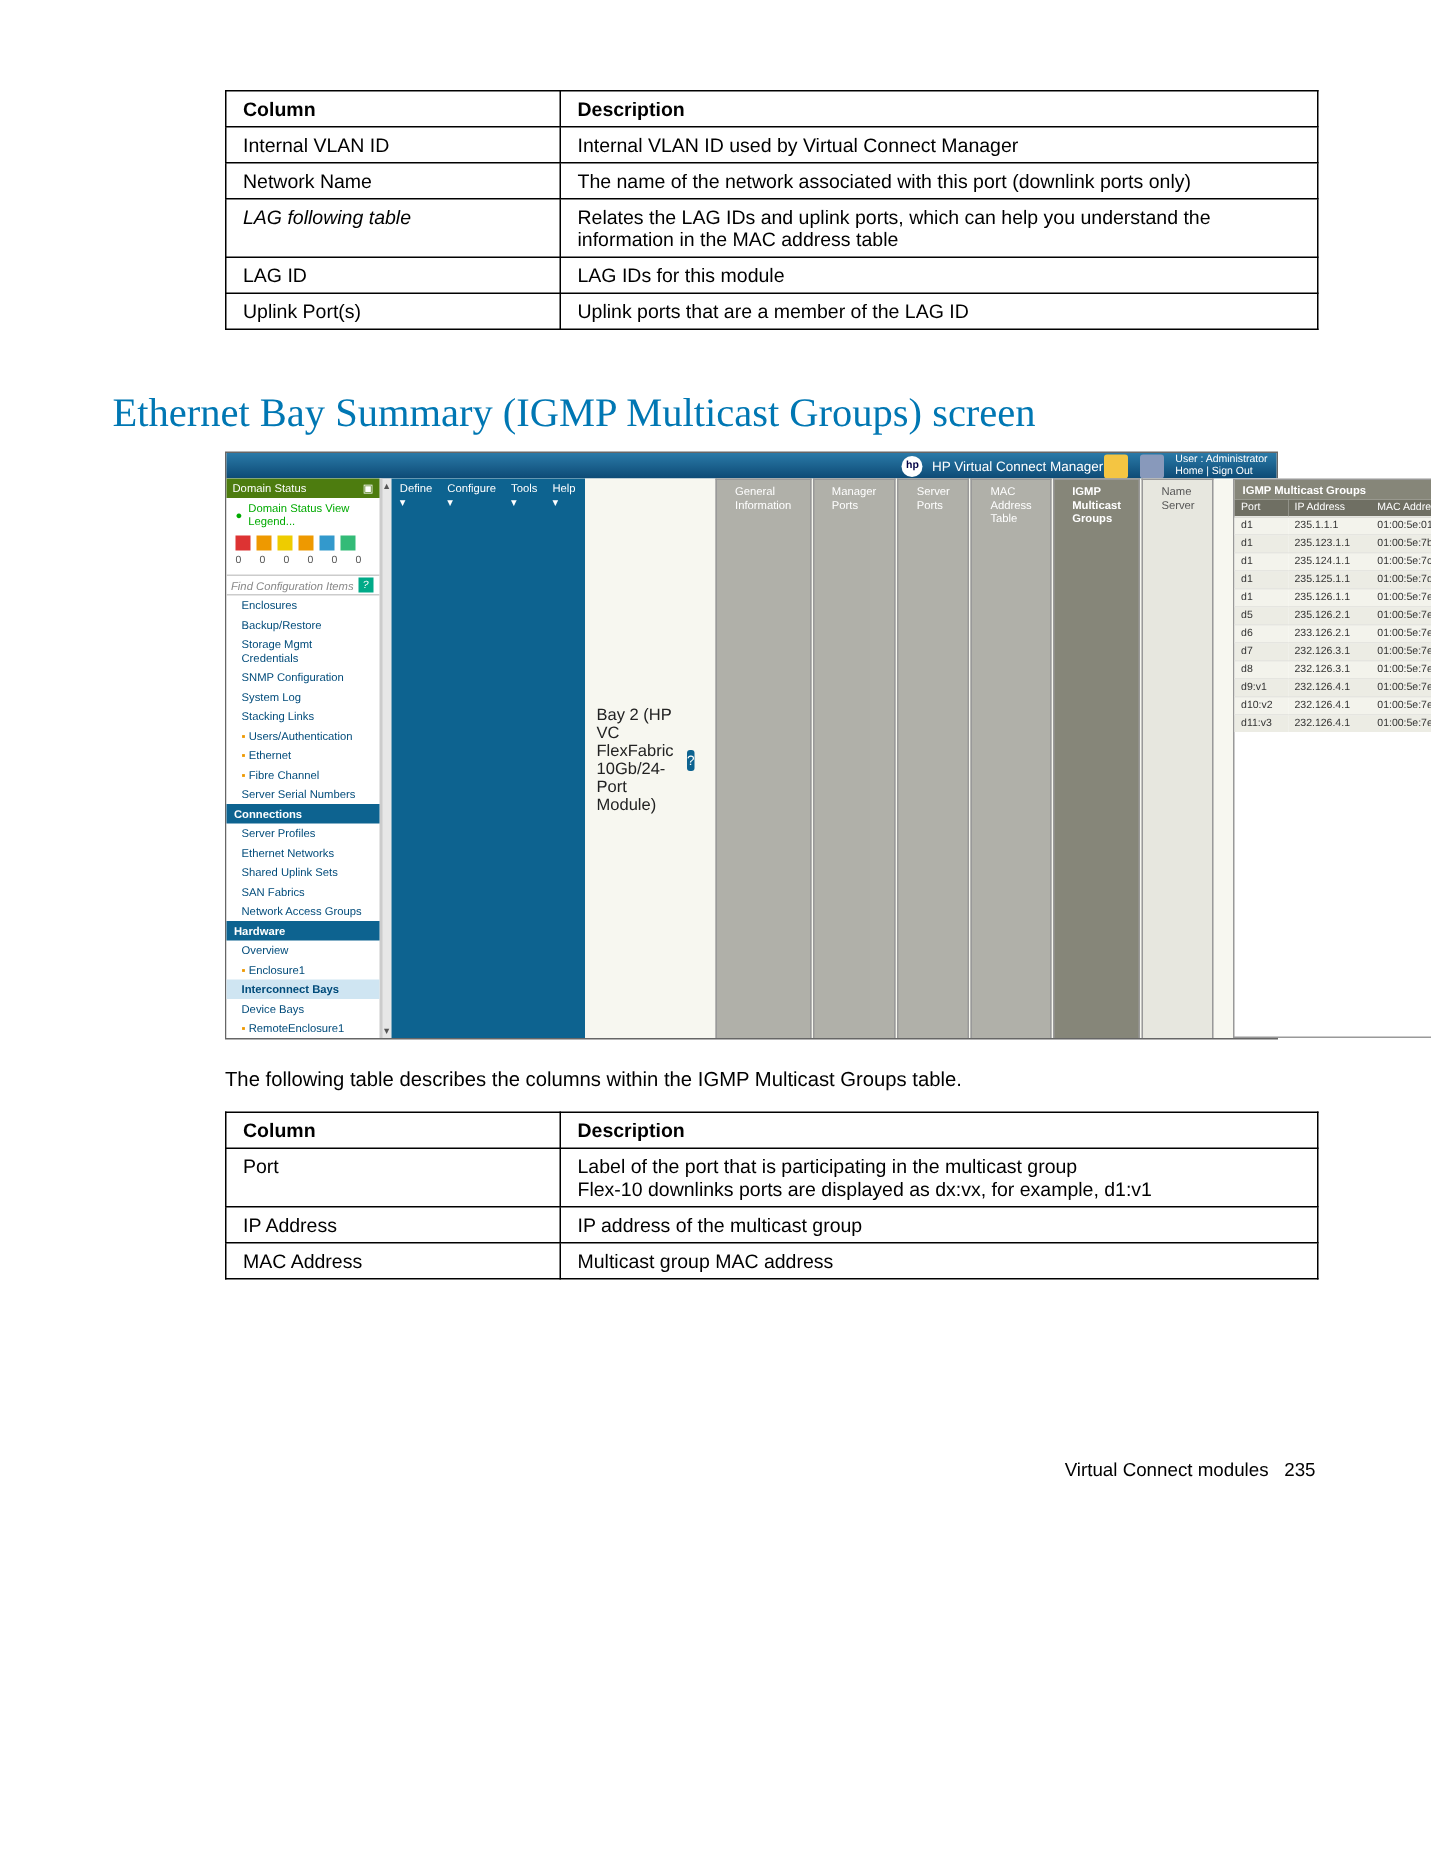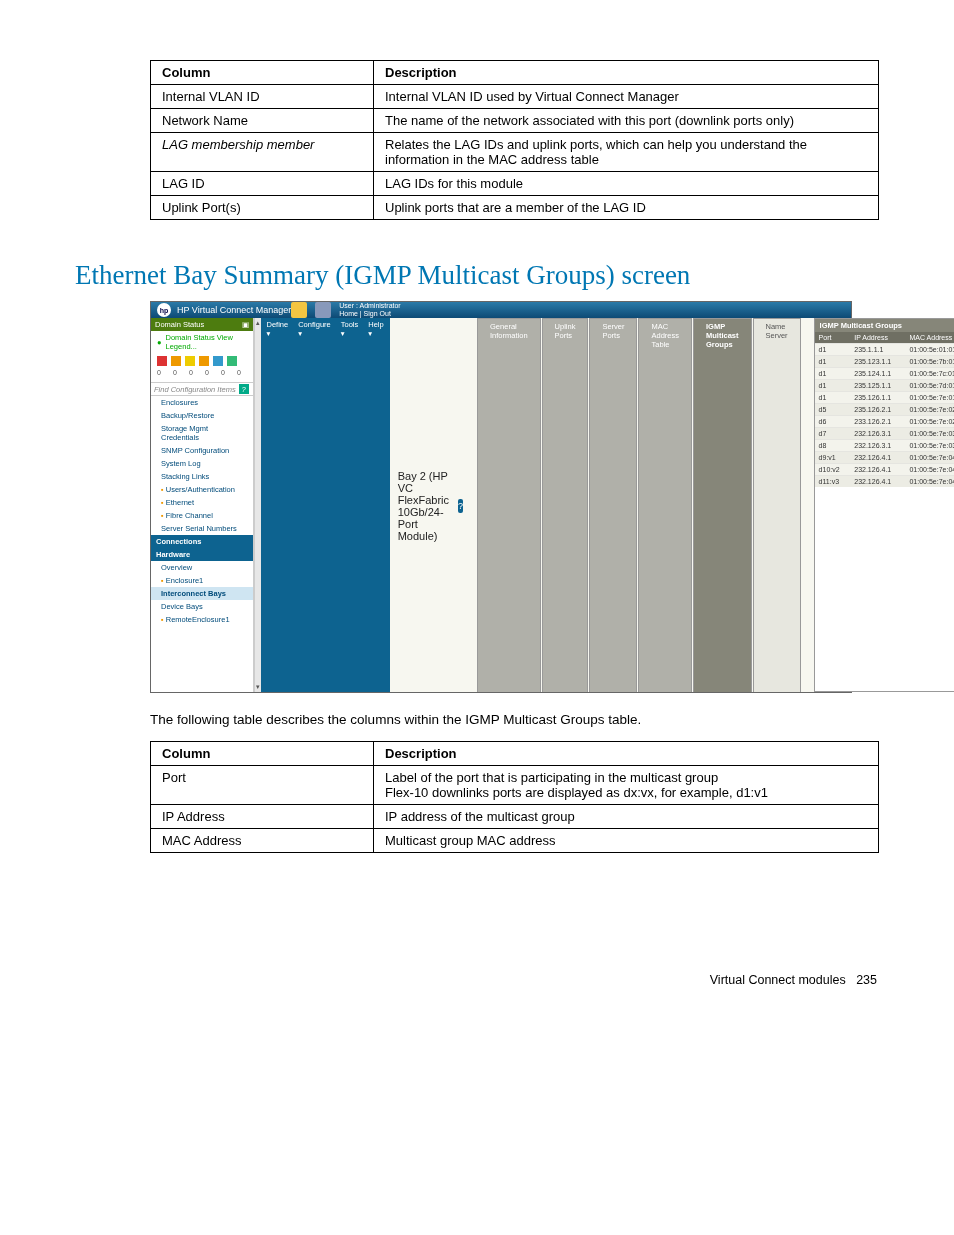--- a/index.html
+++ b/index.html
@@ -51,25 +51,25 @@
     border: 1px solid #666;
     font-size: 9px;
     background: #fff;
     position: relative;
     display: flex;
     flex-direction: column;
   }
   .shot .titlebar {
     background: linear-gradient(#2a7aa8,#0d4a75);
     color: #fff;
-    height: 16px;
+    height: 28px;
     display: flex;
     align-items: center;
     padding: 0 6px;
-    justify-content: flex-start;
+    justify-content: flex-end;
   }
   .shot .titlebar .left { display:flex; align-items:center; gap:6px; }
   .shot .titlebar .hp-logo {
     width:14px;height:14px;border-radius:50%;background:#fff;color:#004; font-size:7px; display:flex;align-items:center;justify-content:center;font-weight:bold;
   }
   .shot .titlebar .right { display:flex; align-items:center; gap:8px; }
   .shot .titlebar .user { font-size:7px; line-height:1.1; text-align:left;}
   .shot .titlebar .ic { width:16px;height:16px;background:#f4c542;border-radius:2px;}
   .shot .body { flex:1; display:flex; }
   .shot .sidebar {
@@ -145,21 +145,21 @@
     <tbody id="t1body">
         <tr>
           <td>Internal VLAN ID</td>
           <td>Internal VLAN ID used by Virtual Connect Manager</td>
         </tr>
         <tr>
           <td>Network Name</td>
           <td>The name of the network associated with this port (downlink ports only)</td>
         </tr>
         <tr>
-          <td class="italic">LAG membership member</td>
+          <td class="italic">LAG following table</td>
           <td>Relates the LAG IDs and uplink ports, which can help you understand the information in the MAC address table</td>
         </tr>
         <tr>
           <td>LAG ID</td>
           <td>LAG IDs for this module</td>
         </tr>
         <tr>
           <td>Uplink Port(s)</td>
           <td>Uplink ports that are a member of the LAG ID</td>
         </tr>
@@ -222,20 +222,27 @@
             <div class="sb-item">System Log</div>
             <div class="sb-item">Stacking Links</div>
           </div>
         <div id="sbCats">
             <div class="sb-item"><span style="color:#e90">▪</span> Users/Authentication</div>
             <div class="sb-item"><span style="color:#e90">▪</span> Ethernet</div>
             <div class="sb-item"><span style="color:#e90">▪</span> Fibre Channel</div>
           </div>
         <div class="sb-item">Server Serial Numbers</div>
         <div class="sb-section">Connections</div>
+        <div id="sbConn">
+            <div class="sb-item">Server Profiles</div>
+            <div class="sb-item">Ethernet Networks</div>
+            <div class="sb-item">Shared Uplink Sets</div>
+            <div class="sb-item">SAN Fabrics</div>
+            <div class="sb-item">Network Access Groups</div>
+          </div>
         <div class="sb-section">Hardware</div>
         <div class="sb-item">Overview</div>
         <div class="sb-item"><span style="color:#e90">▪</span> <span>Enclosure1</span></div>
         <div class="sb-item sel">Interconnect Bays</div>
         <div class="sb-item">Device Bays</div>
         <div class="sb-item"><span style="color:#e90">▪</span> <span>RemoteEnclosure1</span></div>
       </div>
       <div class="sidebar-scroll">
         <span class="arrow">▴</span>
         <span class="arrow">▾</span>
@@ -246,21 +253,21 @@
             <span>Configure ▾</span>
             <span>Tools ▾</span>
             <span>Help ▾</span>
           </div>
         <div class="main-title-row">
           <div class="main-title">Bay 2 (HP VC FlexFabric 10Gb/24-Port Module)</div>
           <div class="help">?</div>
         </div>
         <div class="tabs" id="tabs">
             <div class="tab">General Information</div>
-            <div class="tab">Uplink Ports</div>
+            <div class="tab">Manager Ports</div>
             <div class="tab">Server Ports</div>
             <div class="tab">MAC Address Table</div>
             <div class="tab active">IGMP Multicast Groups</div>
             <div class="tab alt">Name Server</div>
           </div>
         <div class="panel">
           <div class="phead">IGMP Multicast Groups</div>
           <table class="grid">
             <thead>
                 <tr id="gridHead">

